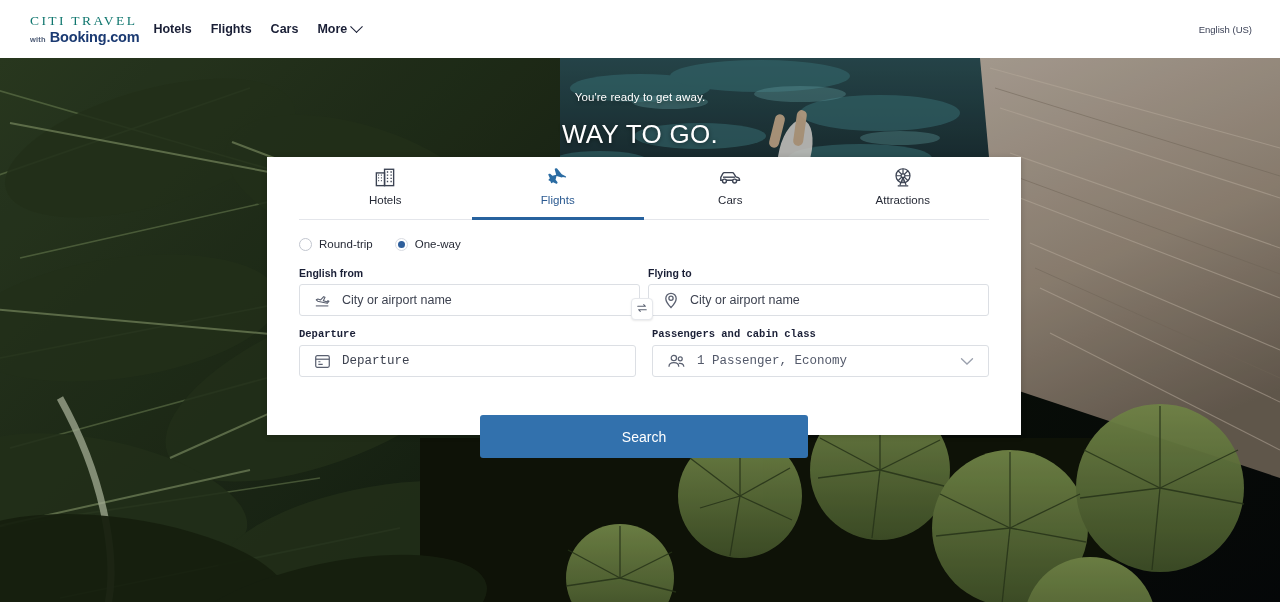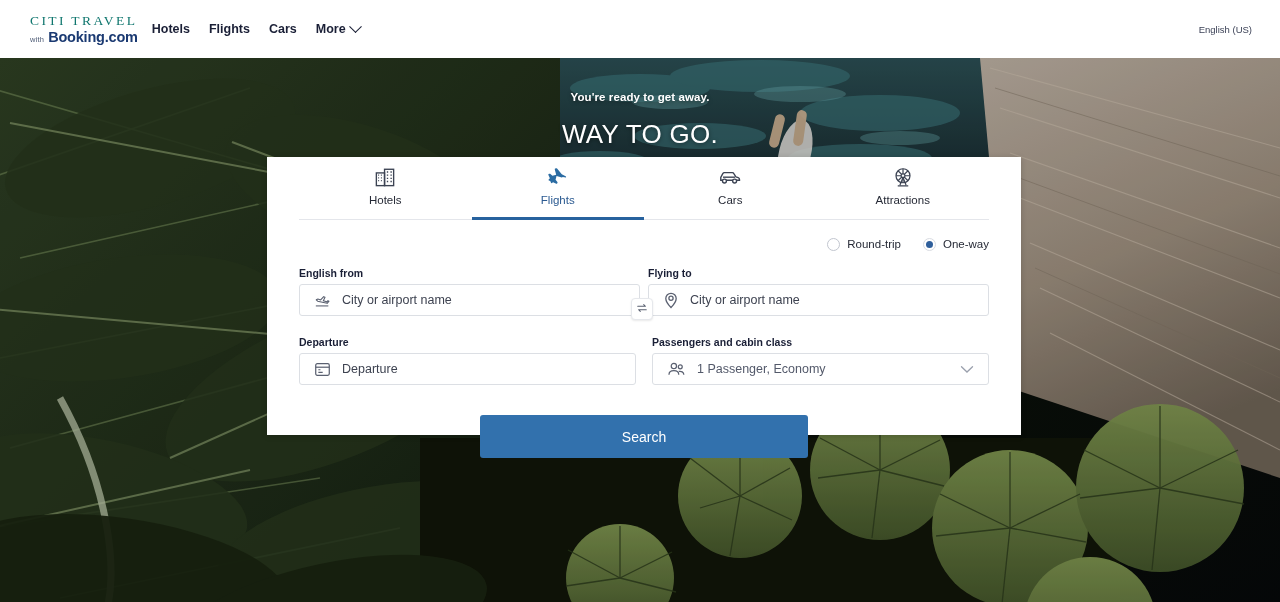--- a/index.html
+++ b/index.html
@@ -47,21 +47,21 @@
   }
   .logo-row2 {
     display: flex;
     align-items: baseline;
     gap: 4px;
     margin-top: 2px;
   }
   .logo-with {
     font-size: 7.5px;
     color: #4c5a75;
-    font-weight: 400;
+    font-weight: 700;
     letter-spacing: .2px;
   }
   .logo-booking {
     font-size: 14.5px;
     font-weight: 700;
     color: #1b3a72;
     letter-spacing: -.2px;
   }
 
   .nav {
@@ -119,21 +119,21 @@
     left: 0;
     width: 1280px;
     text-align: center;
     color: #ffffff;
     z-index: 6;
     text-shadow: 0 1px 4px rgba(0,0,0,.45);
     pointer-events: none;
   }
   .hero-kicker {
     font-size: 11.5px;
-    font-weight: 700;
+    font-weight: 400;
     letter-spacing: .1px;
   }
   .hero-title {
     margin-top: 16px;
     font-size: 26px;
     font-weight: 400;
     letter-spacing: .3px;
     text-align: center;
   }
 
@@ -184,21 +184,20 @@
 
   .form {
     padding: 13px 32px 0 32px;
   }
 
   .trip-types {
     display: flex;
     align-items: center;
     gap: 22px;
     height: 22px;
-    justify-content: flex-end;
   }
   .radio-opt {
     display: flex;
     align-items: center;
     gap: 7px;
     cursor: pointer;
   }
   .radio {
     width: 13px; height: 13px;
     border-radius: 50%;
@@ -226,21 +225,21 @@
     color: #1a1f36;
     margin-bottom: 5px;
   }
 
   .row {
     display: flex;
     gap: 8px;
     position: relative;
   }
   .row-top { margin-top: 12px; }
-  .row-bottom { margin-top: 20px; }
+  .row-bottom { margin-top: 12px; font-family: Liberation Mono, monospace; }
   .col { width: 341px; }
 
   .input-box {
     height: 32px;
     border: 1px solid #dcdfe4;
     border-radius: 3px;
     background: #fff;
     display: flex;
     align-items: center;
     padding: 0 14px;

